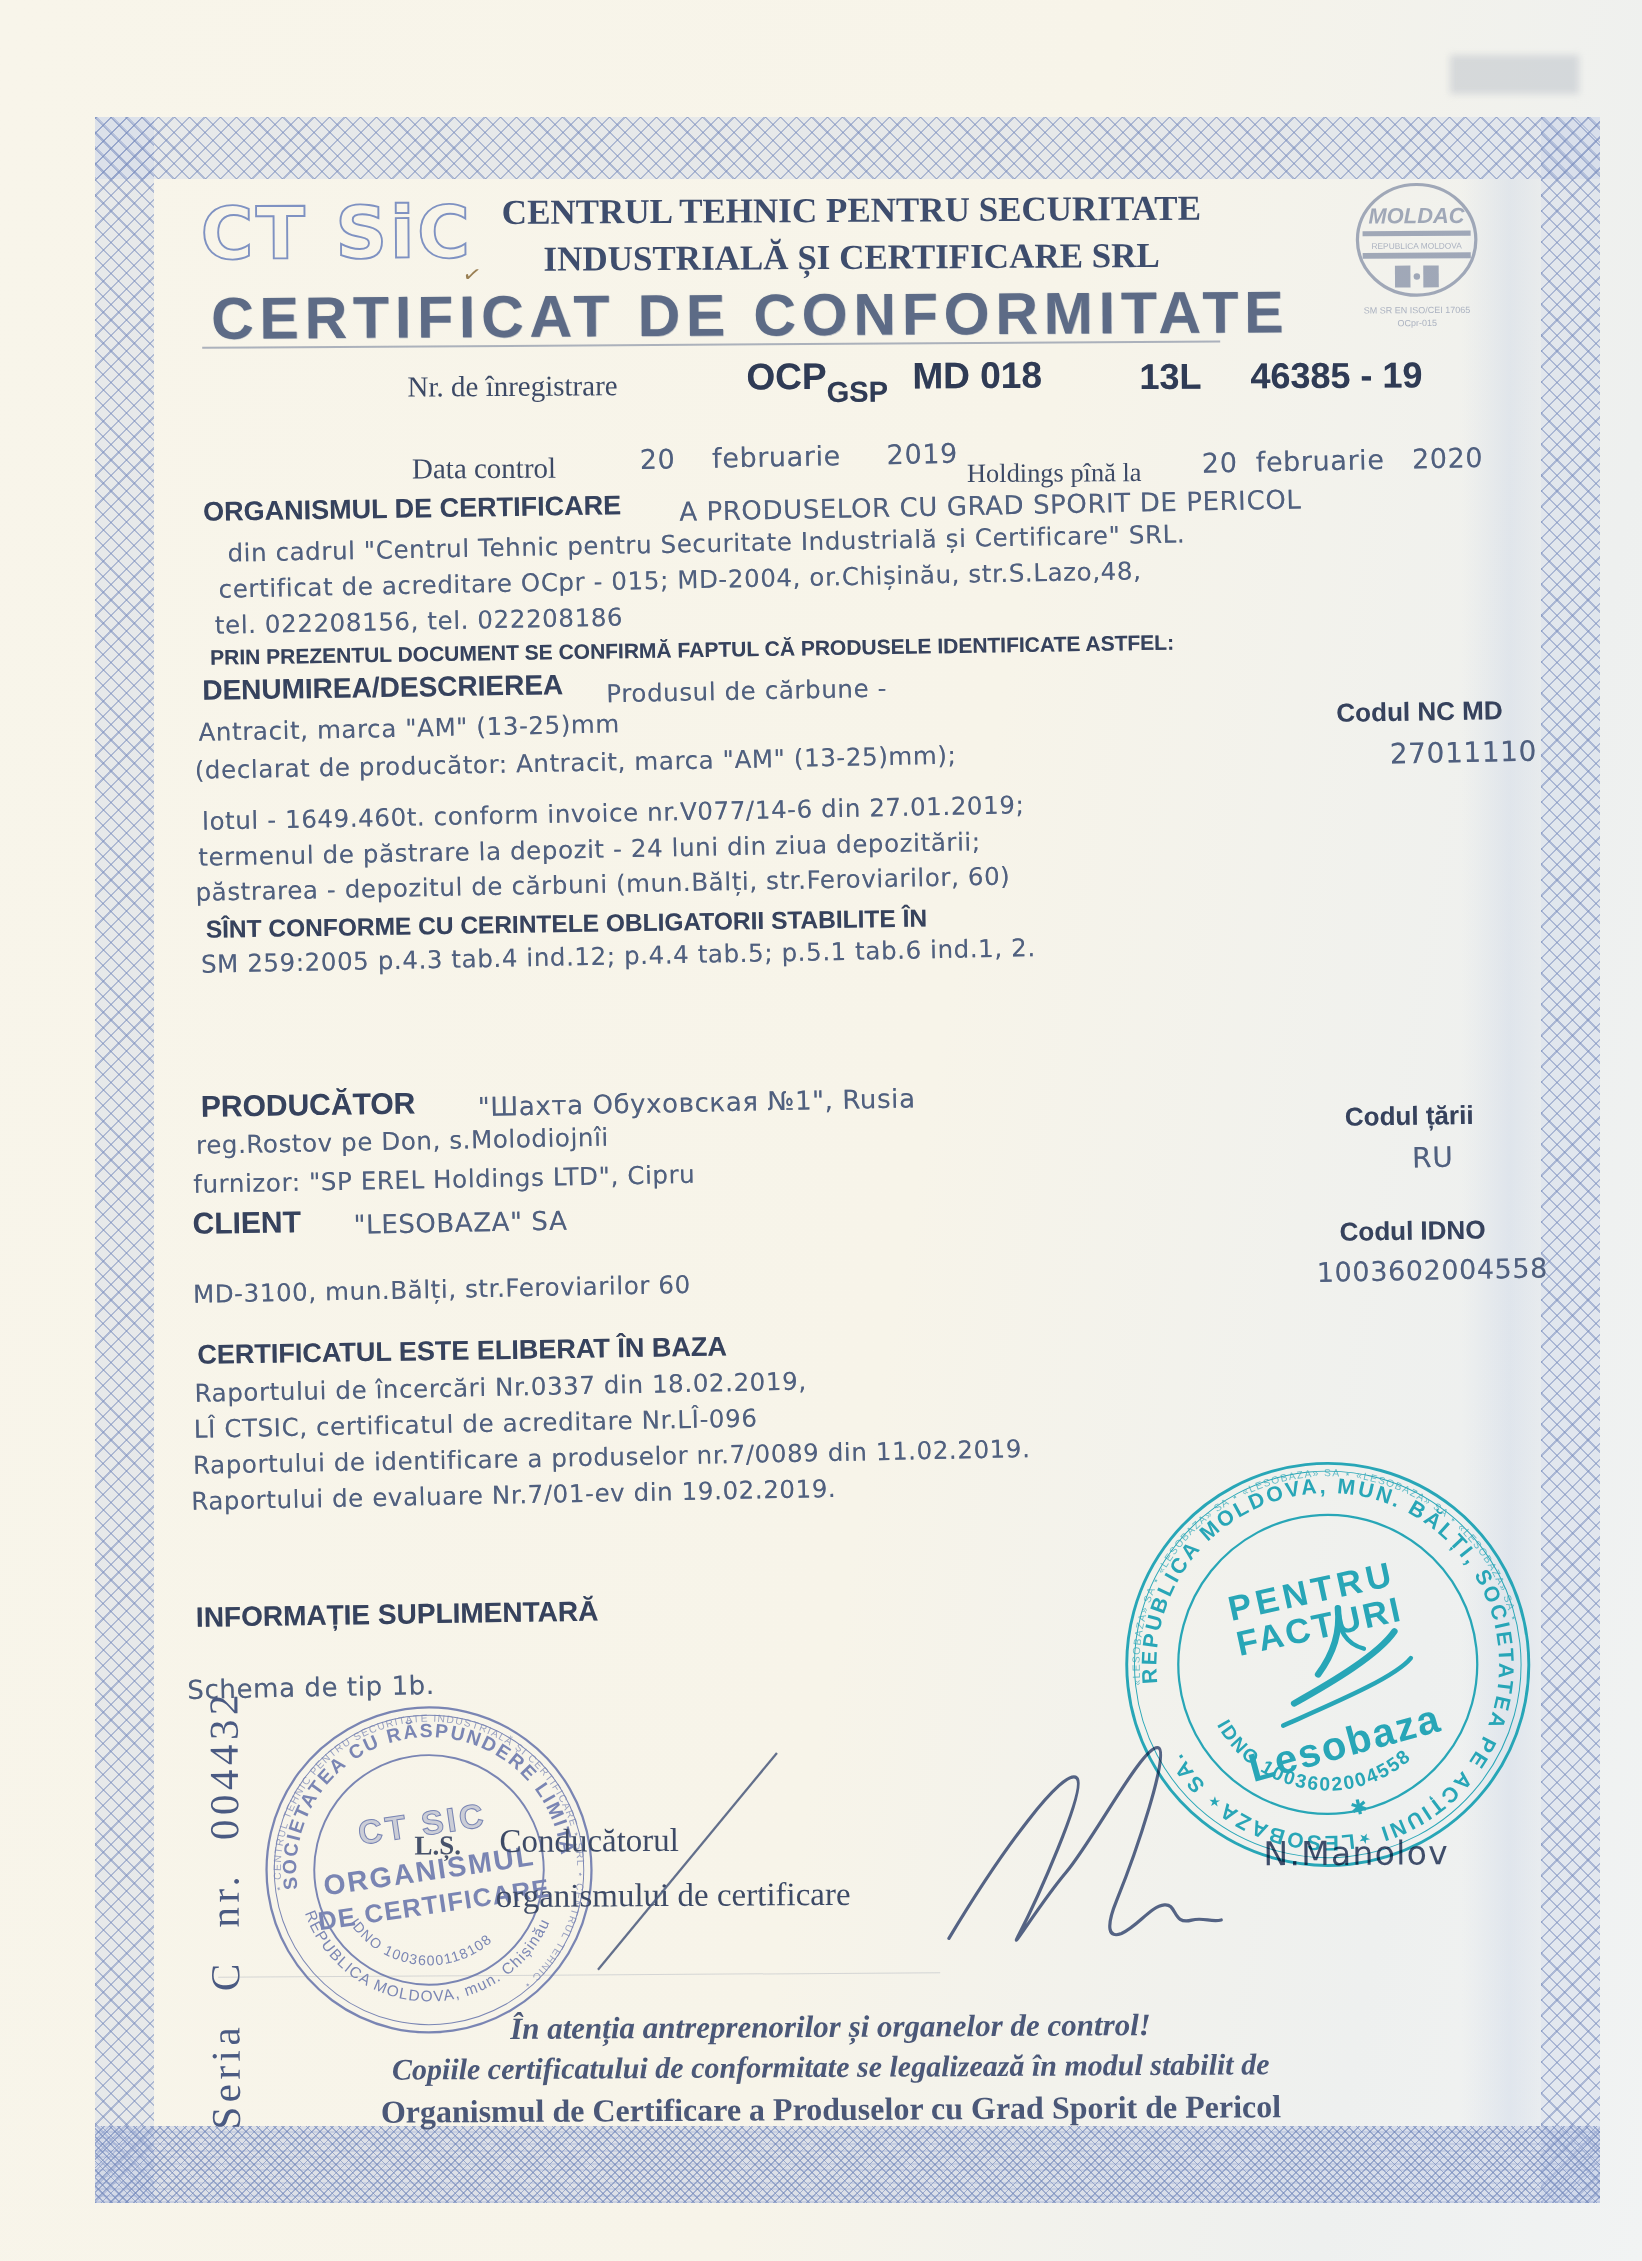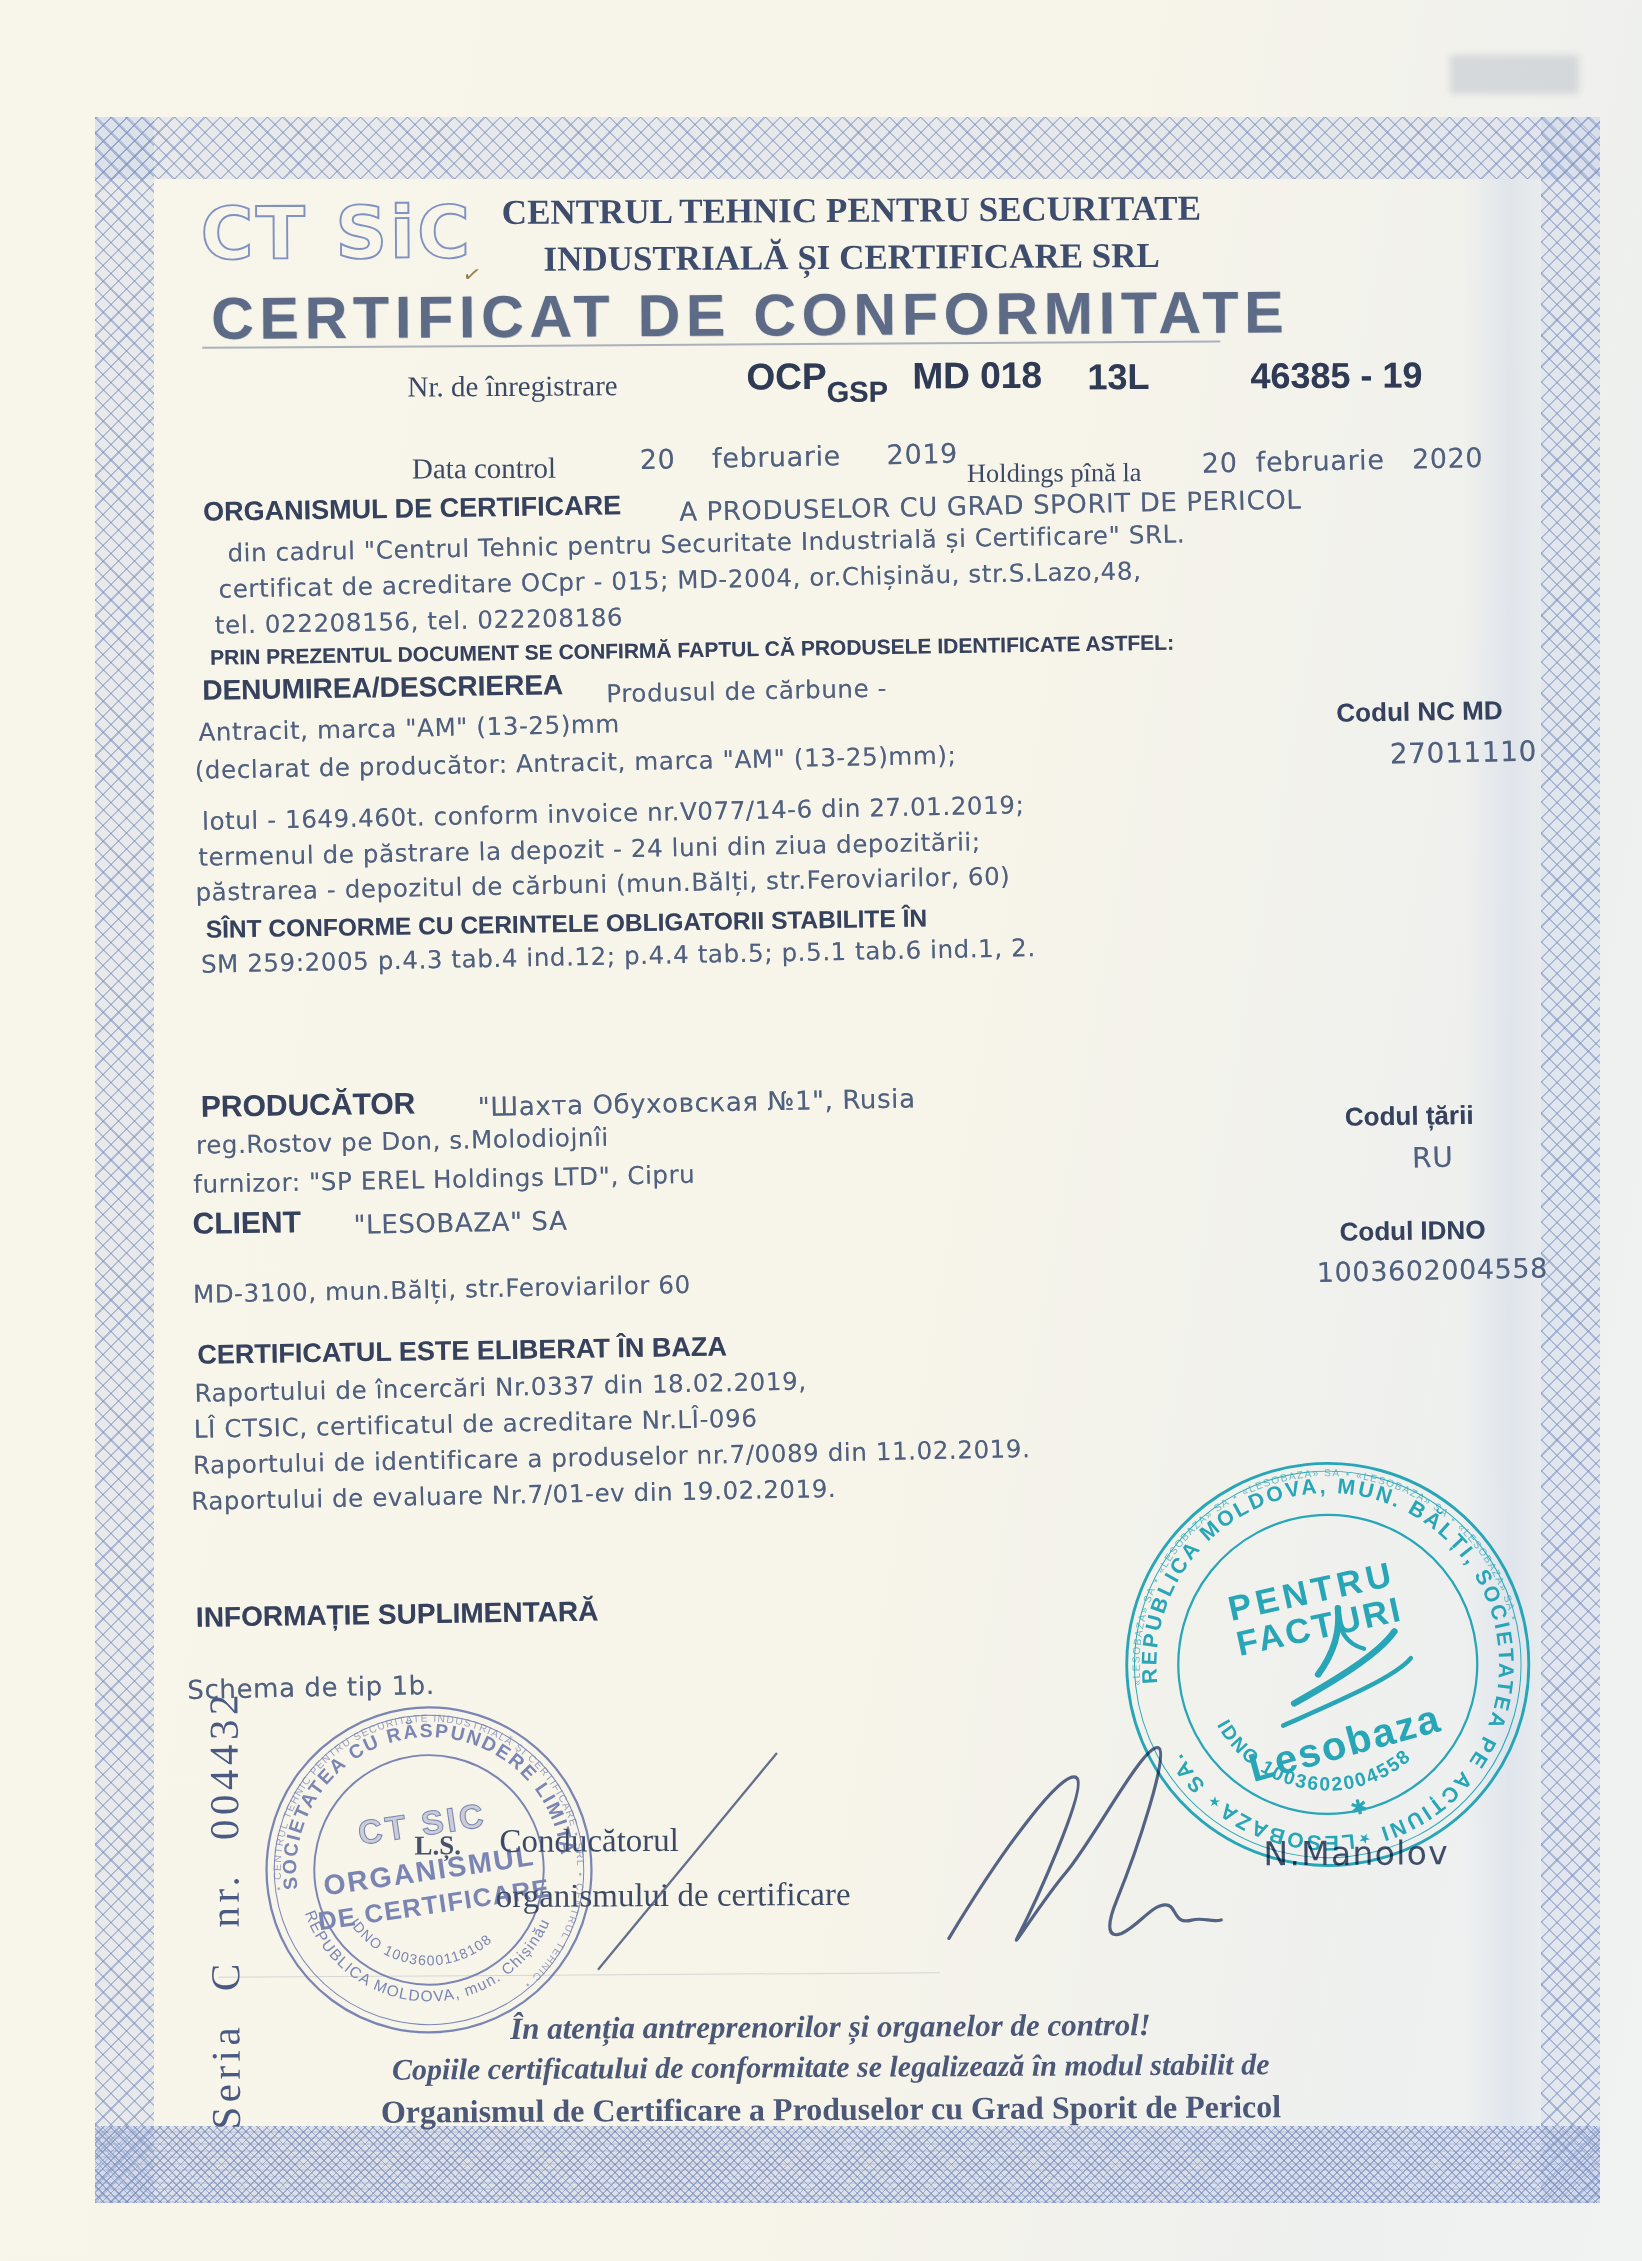--- a/index.html
+++ b/index.html
@@ -48,29 +48,43 @@
   <div class="abs" style="left:1450px;top:55px;width:129px;height:39px;background:rgba(150,160,175,.30);filter:blur(3.9px);"></div>
 
   <div class="content">
 
     <div class="abs logo-outline" style="left:206px;top:188px;font-size:72px;">CT SiC</div>
     <span class="abs" style="left:468px;top:260px;font-size:22px;color:#8a6b3a;opacity:.85;transform:rotate(12deg);">✓</span>
 
     <div class="abs slabel" style="left:490px;top:191px;width:734px;text-align:center;font-weight:700;font-size:35px;color:#3e4d6d;">CENTRUL TEHNIC PENTRU SECURITATE</div>
     <div class="abs slabel" style="left:490px;top:238px;width:734px;text-align:center;font-weight:700;font-size:35px;color:#3e4d6d;">INDUSTRIALĂ ȘI CERTIFICARE  SRL</div>
 
+    <div class="abs" style="left:1350px;top:184px;width:148px;height:155px;opacity:.8;">
+      <svg width="148" height="155" viewBox="0 0 230 240">
+        <ellipse cx="112" cy="92" rx="92" ry="86" fill="none" stroke="#8b95ab" stroke-width="5"></ellipse>
+        <text x="112" y="66" text-anchor="middle" font-size="34" font-weight="bold" fill="#8b95ab" font-style="italic">MOLDAC</text>
+        <rect x="28" y="78" width="168" height="8" fill="#8b95ab"></rect>
+        <text x="112" y="106" text-anchor="middle" font-size="13" fill="#9aa3b6">REPUBLICA MOLDOVA</text>
+        <rect x="28" y="112" width="168" height="9" fill="#8b95ab"></rect>
+        <rect x="78" y="132" width="24" height="34" fill="#8b95ab"></rect>
+        <rect x="122" y="132" width="24" height="34" fill="#8b95ab"></rect>
+        <circle cx="112" cy="149" r="5" fill="#8b95ab"></circle>
+        <text x="112" y="206" text-anchor="middle" font-size="14" fill="#9aa3b6">SM SR EN ISO/CEI 17065</text>
+        <text x="112" y="226" text-anchor="middle" font-size="14" fill="#9aa3b6">OCpr-015</text>
+      </svg>
+    </div>
 
     <div class="abs title" style="left:216px;top:281px;font-size:59px;">CERTIFICAT DE CONFORMITATE</div>
     <div class="rule" style="left:207px;top:343px;width:1018px;height:1.9px;"></div>
 
     <div class="abs slabel" style="left:412px;top:368px;font-size:29px;">Nr. de înregistrare</div>
     <div class="abs" style="left:751px;top:356px;">
       <span class="pbold" style="font-size:37px;">OCP</span><span class="pbold" style="font-size:29px;position:relative;top:13px;">GSP</span><span class="pbold" style="font-size:37px;margin-left:24.5px;">MD 018</span>
     </div>
-    <div class="abs pbold" style="left:1092px;top:358px;font-size:36px;">13L</div>
+    <div class="abs pbold" style="left:1144px;top:358px;font-size:36px;">13L</div>
     <div class="abs pbold" style="left:1255px;top:358px;font-size:36px;">46385 - 19</div>
 
     <div class="abs slabel" style="left:416px;top:450px;font-size:29px;">Data control</div>
     <div class="abs typed" style="left:644px;top:443px;font-size:27px;">20    februarie     2019</div>
     <div class="abs slabel" style="left:971px;top:459px;font-size:26.4px;">Holdings pînă la</div>
     <div class="abs typed" style="left:1206px;top:450px;font-size:27px;">20  februarie   2020</div>
 
     <div class="abs bhead" style="left:207px;top:493px;font-size:27px;">ORGANISMUL DE CERTIFICARE</div>
     <div class="abs typed" style="left:683px;top:496px;font-size:26px;">A PRODUSELOR CU GRAD SPORIT DE PERICOL</div>
     <div class="abs typed" style="left:231px;top:535px;font-size:24.5px;">din cadrul "Centrul Tehnic pentru Securitate Industrială și Certificare" SRL.</div>

